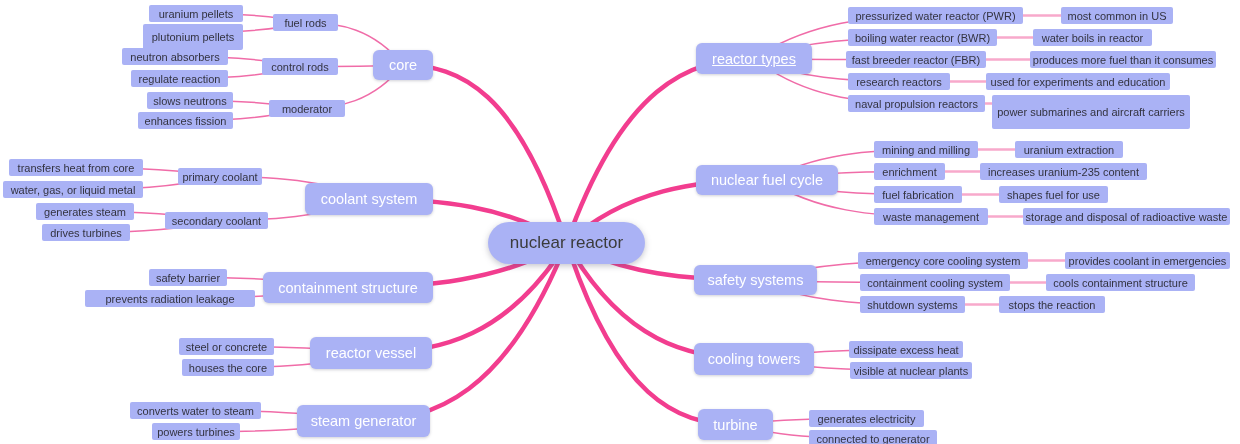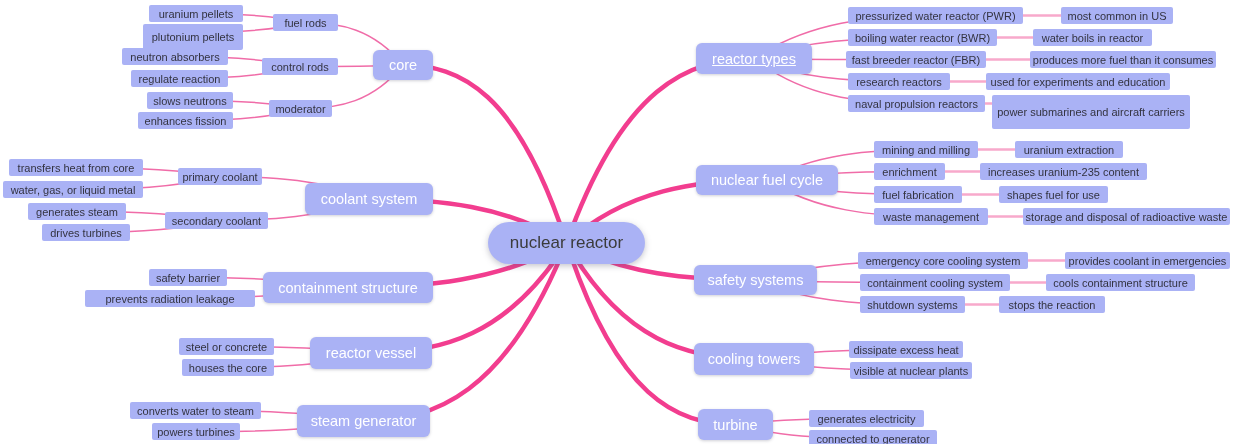--- a/index.html
+++ b/index.html
@@ -79,29 +79,29 @@
     </svg>
   <div id="nodes">
       <div class="node kind-root" style="left: 488px; top: 222px; width: 157px; height: 42px; background: rgb(170, 178, 245); color: rgb(59, 59, 59);">nuclear reactor</div>
       <div class="node kind-branch" style="left: 373px; top: 50px; width: 60px; height: 30px; background: rgb(170, 178, 245); color: rgb(255, 255, 255);">core</div>
       <div class="node kind-topic" style="left: 273px; top: 14px; width: 65px; height: 17px; background: rgb(170, 178, 245); color: rgb(51, 51, 64);">fuel rods</div>
       <div class="node kind-detail" style="left: 149px; top: 5px; width: 94px; height: 17px; background: rgb(170, 178, 245); color: rgb(51, 51, 64);">uranium pellets</div>
       <div class="node kind-detail" style="left: 143px; top: 24px; width: 100px; height: 26px; background: rgb(170, 178, 245); color: rgb(51, 51, 64);">plutonium pellets</div>
       <div class="node kind-topic" style="left: 262px; top: 58px; width: 76px; height: 17px; background: rgb(170, 178, 245); color: rgb(51, 51, 64);">control rods</div>
       <div class="node kind-detail" style="left: 122px; top: 48px; width: 106px; height: 17px; background: rgb(170, 178, 245); color: rgb(51, 51, 64);">neutron absorbers</div>
       <div class="node kind-detail" style="left: 131px; top: 70px; width: 97px; height: 17px; background: rgb(170, 178, 245); color: rgb(51, 51, 64);">regulate reaction</div>
-      <div class="node kind-topic" style="left: 269px; top: 100px; width: 63px; height: 17px; background: rgb(170, 178, 245); color: rgb(51, 51, 64);">moderator</div>
+      <div class="node kind-topic" style="left: 269px; top: 100px; width: 76px; height: 17px; background: rgb(170, 178, 245); color: rgb(51, 51, 64);">moderator</div>
       <div class="node kind-detail" style="left: 147px; top: 92px; width: 86px; height: 17px; background: rgb(170, 178, 245); color: rgb(51, 51, 64);">slows neutrons</div>
       <div class="node kind-detail" style="left: 138px; top: 112px; width: 95px; height: 17px; background: rgb(170, 178, 245); color: rgb(51, 51, 64);">enhances fission</div>
       <div class="node kind-branch" style="left: 305px; top: 183px; width: 128px; height: 32px; background: rgb(170, 178, 245); color: rgb(255, 255, 255);">coolant system</div>
       <div class="node kind-topic" style="left: 178px; top: 168px; width: 84px; height: 17px; background: rgb(170, 178, 245); color: rgb(51, 51, 64);">primary coolant</div>
       <div class="node kind-detail" style="left: 9px; top: 159px; width: 134px; height: 17px; background: rgb(170, 178, 245); color: rgb(51, 51, 64);">transfers heat from core</div>
       <div class="node kind-detail" style="left: 3px; top: 181px; width: 140px; height: 17px; background: rgb(170, 178, 245); color: rgb(51, 51, 64);">water, gas, or liquid metal</div>
       <div class="node kind-topic" style="left: 165px; top: 212px; width: 103px; height: 17px; background: rgb(170, 178, 245); color: rgb(51, 51, 64);">secondary coolant</div>
-      <div class="node kind-detail" style="left: 28px; top: 203px; width: 98px; height: 17px; background: rgb(170, 178, 245); color: rgb(51, 51, 64);">generates steam</div>
+      <div class="node kind-detail" style="left: 36px; top: 203px; width: 98px; height: 17px; background: rgb(170, 178, 245); color: rgb(51, 51, 64);">generates steam</div>
       <div class="node kind-detail" style="left: 42px; top: 224px; width: 88px; height: 17px; background: rgb(170, 178, 245); color: rgb(51, 51, 64);">drives turbines</div>
       <div class="node kind-branch" style="left: 263px; top: 272px; width: 170px; height: 31px; background: rgb(170, 178, 245); color: rgb(255, 255, 255);">containment structure</div>
       <div class="node kind-topic" style="left: 149px; top: 269px; width: 78px; height: 17px; background: rgb(170, 178, 245); color: rgb(51, 51, 64);">safety barrier</div>
       <div class="node kind-topic" style="left: 85px; top: 290px; width: 170px; height: 17px; background: rgb(170, 178, 245); color: rgb(51, 51, 64);">prevents radiation leakage</div>
       <div class="node kind-branch" style="left: 310px; top: 337px; width: 122px; height: 32px; background: rgb(170, 178, 245); color: rgb(255, 255, 255);">reactor vessel</div>
       <div class="node kind-topic" style="left: 179px; top: 338px; width: 95px; height: 17px; background: rgb(170, 178, 245); color: rgb(51, 51, 64);">steel or concrete</div>
       <div class="node kind-topic" style="left: 182px; top: 359px; width: 92px; height: 17px; background: rgb(170, 178, 245); color: rgb(51, 51, 64);">houses the core</div>
       <div class="node kind-branch" style="left: 297px; top: 405px; width: 133px; height: 32px; background: rgb(170, 178, 245); color: rgb(255, 255, 255);">steam generator</div>
       <div class="node kind-topic" style="left: 130px; top: 402px; width: 131px; height: 17px; background: rgb(170, 178, 245); color: rgb(51, 51, 64);">converts water to steam</div>
       <div class="node kind-topic" style="left: 152px; top: 423px; width: 88px; height: 17px; background: rgb(170, 178, 245); color: rgb(51, 51, 64);">powers turbines</div>

